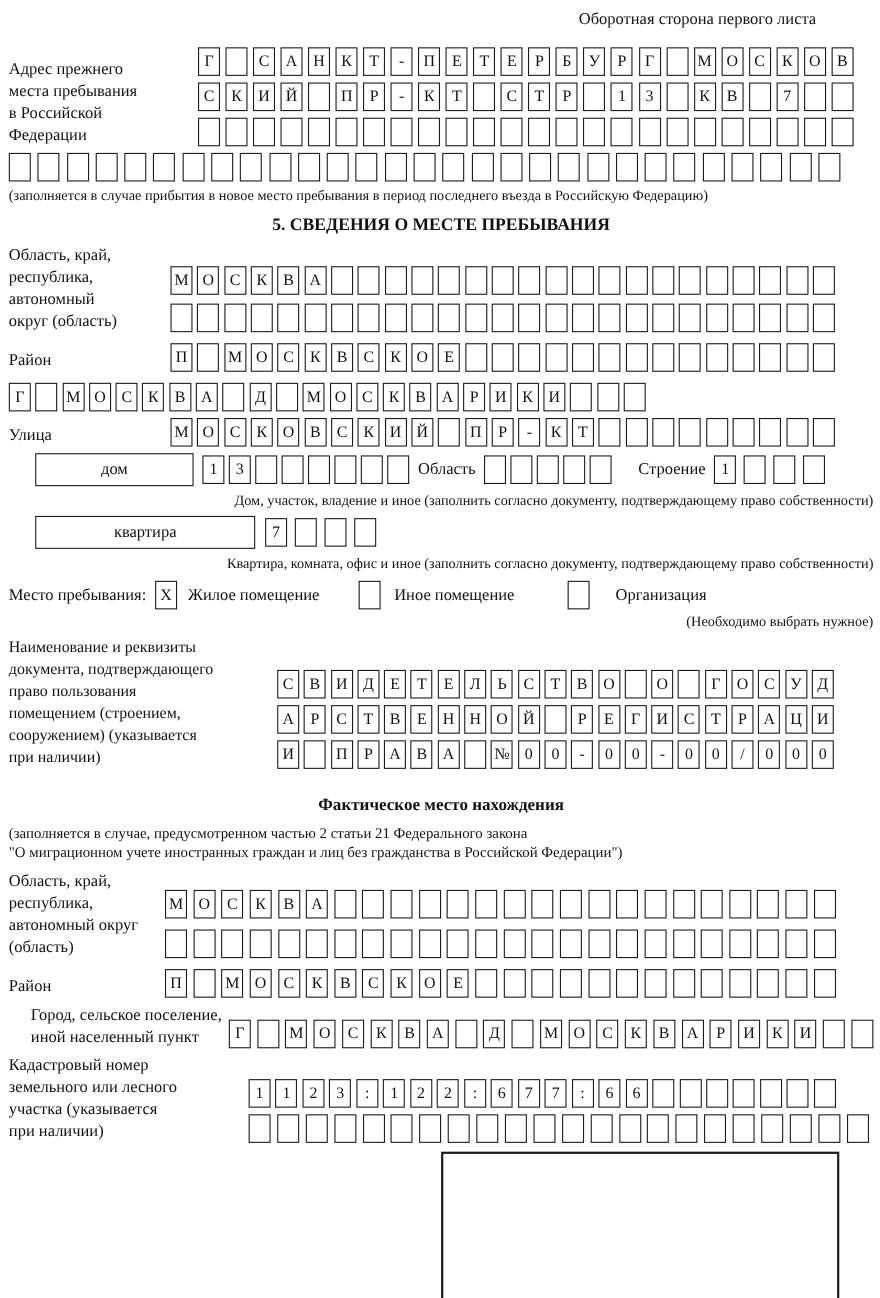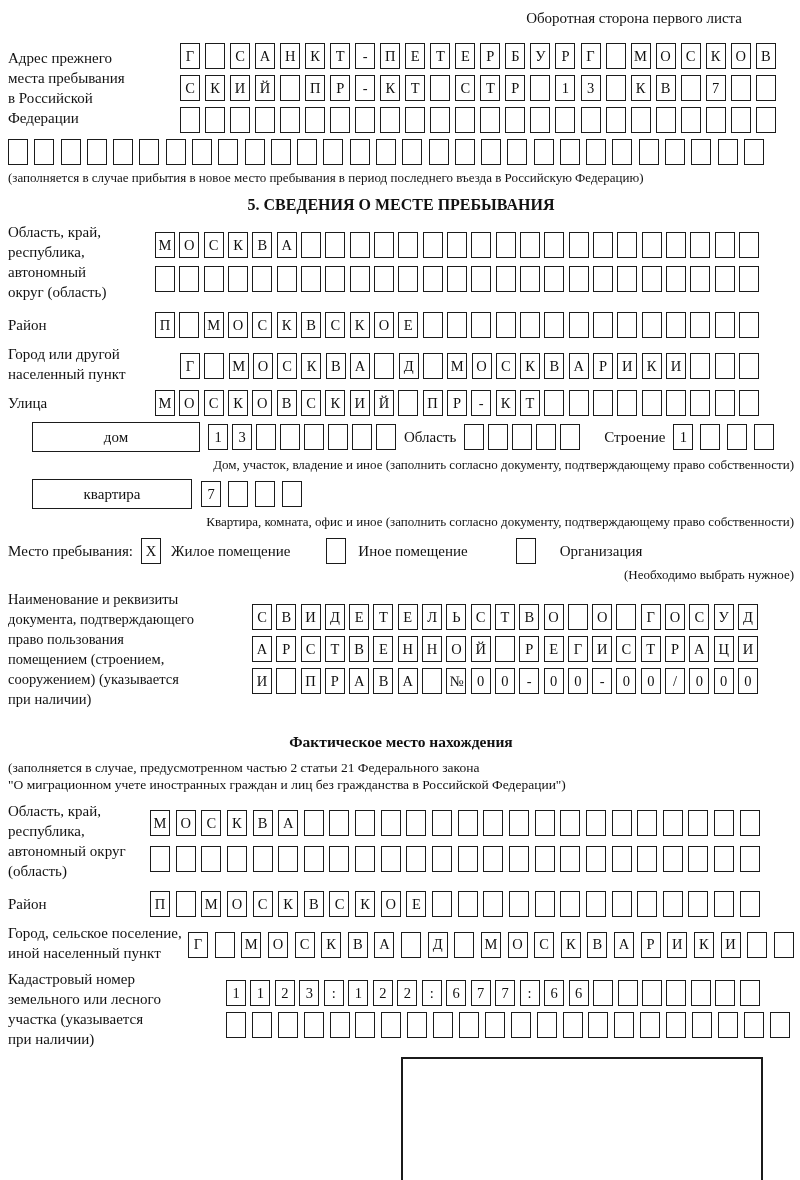--- a/index.html
+++ b/index.html
@@ -5,21 +5,21 @@
   html,body{margin:0;padding:0;background:#fff;}
   body{
     width:800px;min-height:1180px;
     font-family:"Liberation Serif","DejaVu Serif",serif;
     color:#111;
     box-sizing:border-box;
     padding:10px 6px 10px 8px;
   }
   .hdr-note{text-align:right;padding-right:52px;font-size:15px;margin-bottom:16px;}
   .lbl{font-size:15px;line-height:20px;white-space:pre-line;}
-  .field{display:flex;align-items:center;margin-bottom:6px;}
+  .field{display:flex;align-items:flex-end;margin-bottom:6px;}
   .rows > .row{margin-bottom:6px;}
   .rows > .row:last-child{margin-bottom:0;}
   .row{display:flex;justify-content:space-between;}
   .cells{display:inline-flex;gap:4px;}
   .cell{
     width:20px;height:26px;box-sizing:border-box;
     border:1.6px solid #1b1b1b;background:#fff;
     display:inline-flex;align-items:center;justify-content:center;
     font-size:14.5px;flex:0 0 auto;
   }
@@ -252,22 +252,20 @@
       <span class="cell">&nbsp;</span>
       <span class="cell">&nbsp;</span>
       <span class="cell">&nbsp;</span>
       <span class="cell">&nbsp;</span>
       <span class="cell">&nbsp;</span>
       <span class="cell">&nbsp;</span>
     </div>
 </div>
 
 <div class="field">
-  <div class="lbl" style="width:172px;flex:0 0 172px;">Город или другой
-населенный пункт</div>
   <div class="row" style="width:579px;margin-top:4px;">
       <span class="cell">Г</span>
       <span class="cell">&nbsp;</span>
       <span class="cell">М</span>
       <span class="cell">О</span>
       <span class="cell">С</span>
       <span class="cell">К</span>
       <span class="cell">В</span>
       <span class="cell">А</span>
       <span class="cell">&nbsp;</span>
@@ -314,21 +312,21 @@
       <span class="cell">&nbsp;</span>
       <span class="cell">&nbsp;</span>
       <span class="cell">&nbsp;</span>
       <span class="cell">&nbsp;</span>
       <span class="cell">&nbsp;</span>
       <span class="cell">&nbsp;</span>
     </div>
 </div>
 
 <div class="inline-row" style="margin:6px 0 4px 24px;gap:8px;">
-  <div class="labelbox" style="width:168px;">дом</div>
+  <div class="labelbox" style="width:144px;">дом</div>
   <span class="cells">
       <span class="cell">1</span>
       <span class="cell">3</span>
       <span class="cell">&nbsp;</span>
       <span class="cell">&nbsp;</span>
       <span class="cell">&nbsp;</span>
       <span class="cell">&nbsp;</span>
       <span class="cell">&nbsp;</span>
       <span class="cell">&nbsp;</span>
     </span>
@@ -344,21 +342,21 @@
   <span class="cells" style="gap:7px;">
       <span class="cell">1</span>
       <span class="cell">&nbsp;</span>
       <span class="cell">&nbsp;</span>
       <span class="cell">&nbsp;</span>
     </span>
 </div>
 <div class="note">Дом, участок, владение и иное (заполнить согласно документу, подтверждающему право собственности)</div>
 
 <div class="inline-row" style="margin:6px 0 4px 24px;gap:9px;">
-  <div class="labelbox" style="width:160px;text-align:right;">квартира</div>
+  <div class="labelbox" style="width:200px;text-align:right;">квартира</div>
   <span class="cells" style="gap:7px;">
       <span class="cell">7</span>
       <span class="cell">&nbsp;</span>
       <span class="cell">&nbsp;</span>
       <span class="cell">&nbsp;</span>
     </span>
 </div>
 <div class="note">Квартира, комната, офис и иное (заполнить согласно документу, подтверждающему право собственности)</div>
 
 <div class="inline-row" style="margin:8px 0 2px 0;font-size:15px;">
@@ -547,21 +545,21 @@
       <span class="cell">&nbsp;</span>
       <span class="cell">&nbsp;</span>
       <span class="cell">&nbsp;</span>
       <span class="cell">&nbsp;</span>
       <span class="cell">&nbsp;</span>
       <span class="cell">&nbsp;</span>
     </div>
 </div>
 
 <div class="field">
-  <div class="lbl" style="width:180px;flex:0 0 180px;">Город, сельское поселение,
+  <div class="lbl" style="width:180px;flex:0 0 180px;margin-left:20px;">Город, сельское поселение,
 иной населенный пункт</div>
   <div class="row" style="width:606px;margin-top:3px;">
       <span class="cell">Г</span>
       <span class="cell">&nbsp;</span>
       <span class="cell">М</span>
       <span class="cell">О</span>
       <span class="cell">С</span>
       <span class="cell">К</span>
       <span class="cell">В</span>
       <span class="cell">А</span>

